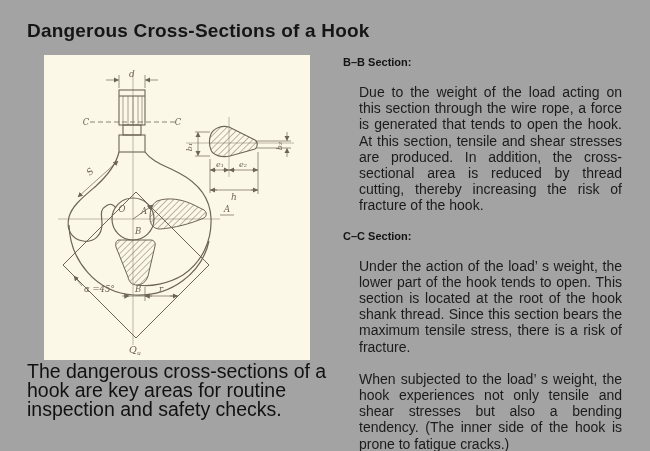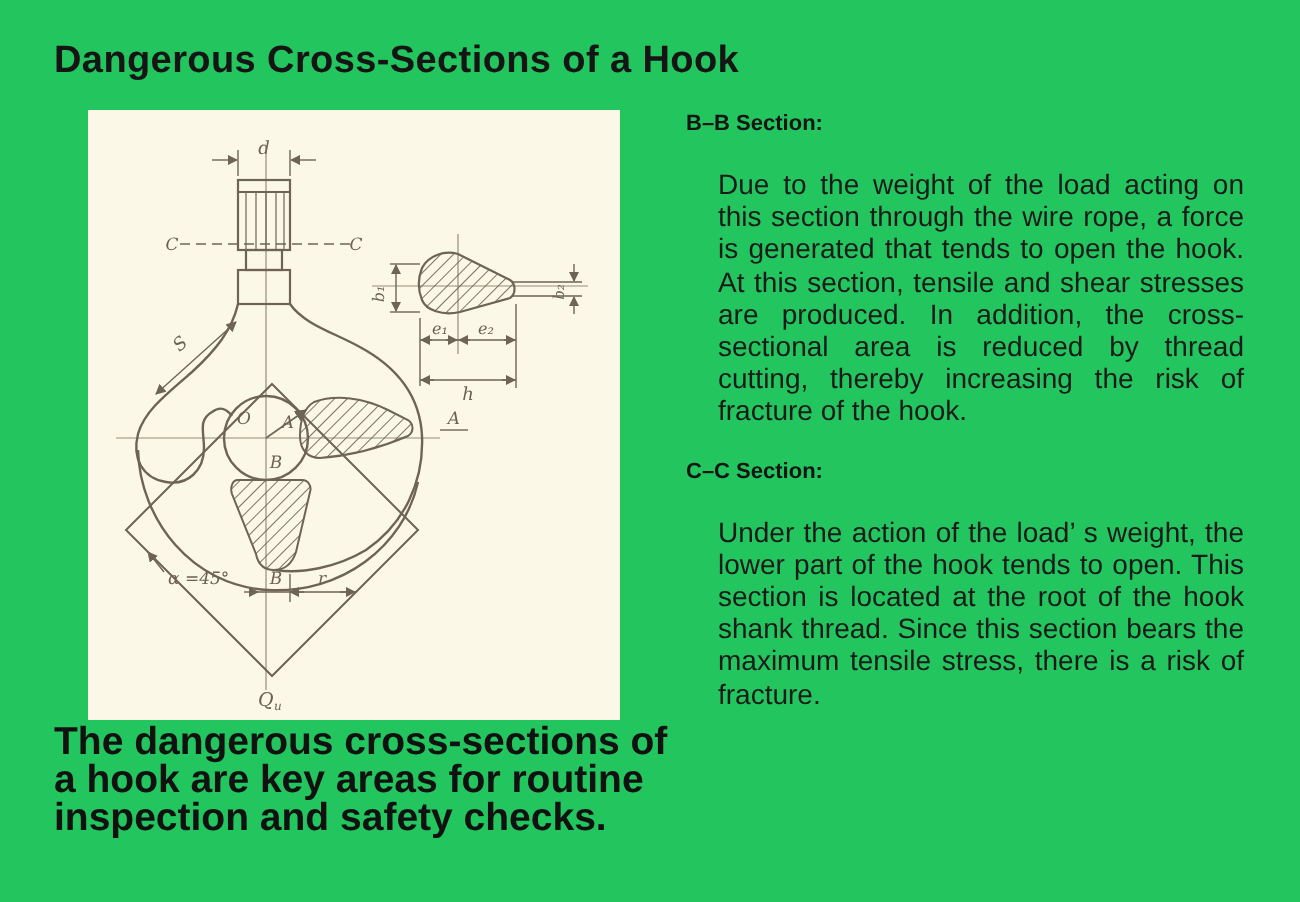--- a/index.html
+++ b/index.html
@@ -1,22 +1,22 @@
 <!DOCTYPE html>
 <html><head>
 <meta charset="utf-8">
 <style>
   html,body{margin:0;padding:0;background:#fff;}
-  #stage{position:relative;width:650px;height:451px;background:#22c55e;overflow:hidden;
+  #stage{position:relative;width:650px;height:451px;background:#a3a3a3;overflow:hidden;
          font-family:"Liberation Sans","DejaVu Sans",sans-serif;color:#1c1c1c;}
   .title{position:absolute;left:27px;top:20px;font-size:19px;font-weight:bold;color:#151515;letter-spacing:0.2px;}
   .figure{position:absolute;left:44px;top:55px;width:266px;height:305px;background:#fcf8e8;}
   .figure svg{display:block;width:100%;height:100%;}
   .caption{position:absolute;left:27px;top:362px;width:318px;font-size:19.5px;line-height:19px;
-           font-weight:bold;color:#111;}
+           font-weight:normal;color:#111;}
   .rightcol{position:absolute;left:343px;top:56px;width:295px;}
   .sec{margin-bottom:13px;}
   .sec h3{margin:0 0 3px 0;font-size:11px;font-weight:bold;color:#141414;}
   .sec p{margin:16px;font-size:14px;line-height:16.2px;text-align:justify;color:#1b1b1b;}
   .dlabel{font-family:"DejaVu Serif","Liberation Serif",serif;font-style:italic;fill:#6d6156;}
 </style>
 </head>
 <body>
 
 <div id="stage">
@@ -151,16 +151,17 @@
   <div class="rightcol">
     <div class="sec">
       <h3>B–B Section:</h3>
       <p>Due to the weight of the load acting on this section through the wire rope, a force is generated that tends to open the hook. At this section, tensile and shear stresses are produced. In addition, the cross-sectional area is reduced by thread cutting, thereby increasing the risk of fracture of the hook.</p>
     </div>
     <div class="sec">
       <h3>C–C Section:</h3>
       <p>Under the action of the load’ s weight, the lower part of the hook tends to open. This section is located at the root of the hook shank thread. Since this section bears the maximum tensile stress, there is a risk of fracture.</p>
     </div>
     <div class="sec">
+      <p>When subjected to the load’ s weight, the hook experiences not only tensile and shear stresses but also a bending tendency. (The inner side of the hook is prone to fatigue cracks.)</p>
     </div>
   </div>
 
 </div>
 
 </body></html>

